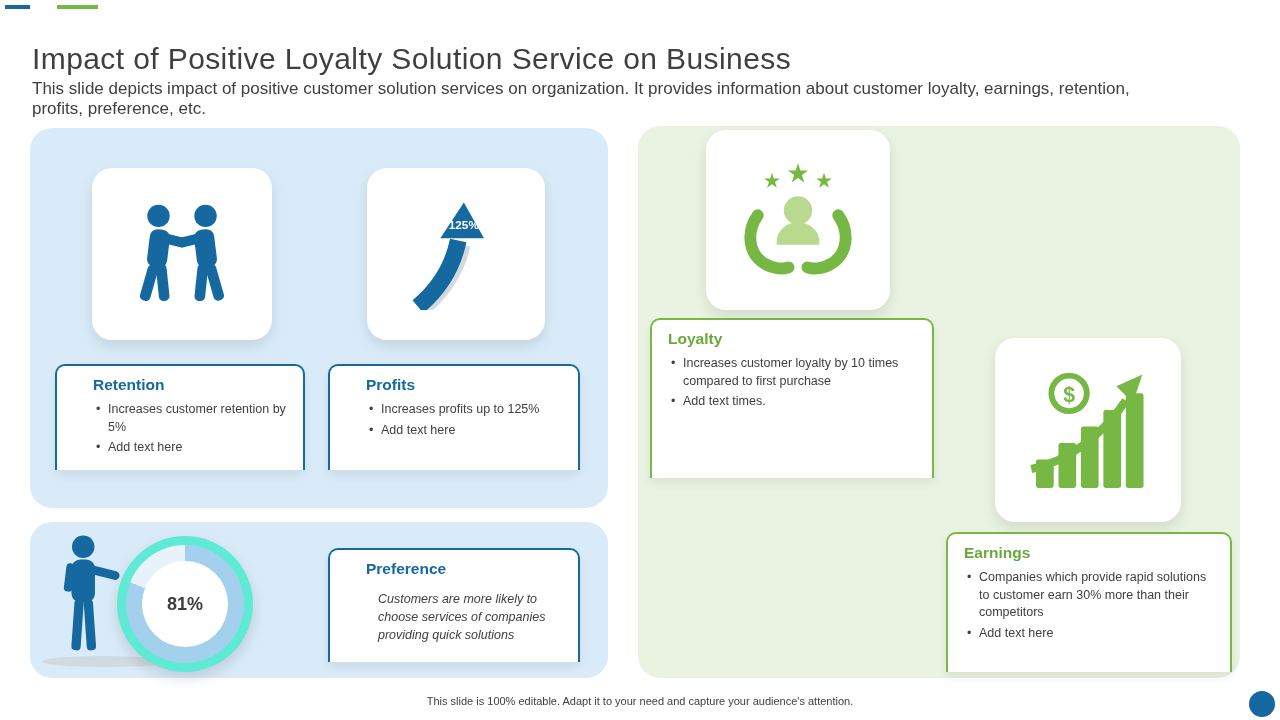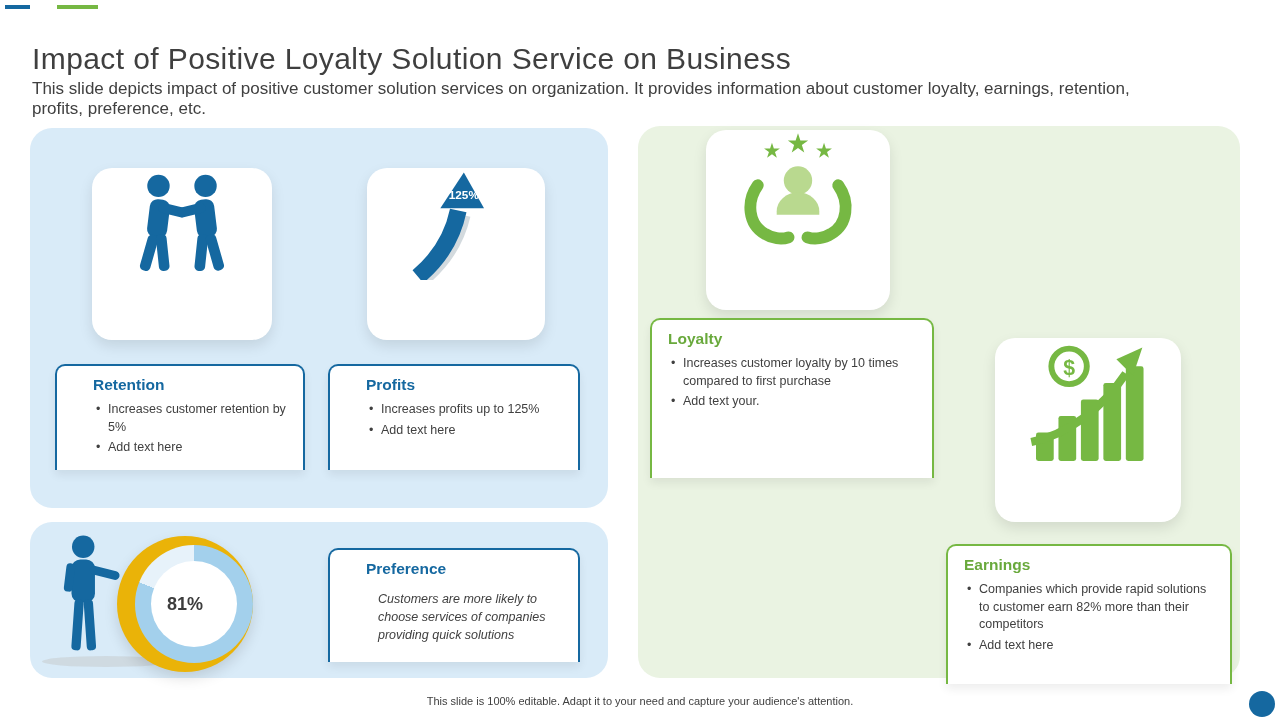--- a/index.html
+++ b/index.html
@@ -25,21 +25,21 @@
   .panel { position:absolute; border-radius:22px; }
   .panel.blue { background:#d9ebf8; }
   .panel.green { background:#eaf3e2; }
   #panel-top-left   { left:30px;  top:128px; width:578px; height:380px; }
   #panel-bottom-left{ left:30px;  top:522px; width:578px; height:156px; }
   #panel-right      { left:638px; top:126px; width:602px; height:552px; }
 
   .icon-card {
     position:absolute; background:#ffffff; border-radius:20px;
     box-shadow:0 6px 14px rgba(0,0,0,.10);
-    display:flex; justify-content:center;
+    display:flex; align-items:center; justify-content:center;
   }
   #icon-card-retention { left:92px;  top:168px; width:180px; height:172px; }
   #icon-card-profits   { left:367px; top:168px; width:178px; height:172px; }
   #icon-card-loyalty   { left:706px; top:130px; width:184px; height:180px; }
   #icon-card-earnings  { left:995px; top:338px; width:186px; height:184px; }
 
   .info-card {
     position:absolute; background:#ffffff; box-sizing:border-box;
     border:2px solid; border-bottom:none; border-radius:10px 10px 0 0;
     padding:10px 16px 10px 16px;
@@ -52,33 +52,33 @@
   .info-card.green h3 { color:#69a93c; }
   .info-card ul { margin:0; padding:0; list-style:none; font-size:12.5px; line-height:1.4; }
   .info-card li { position:relative; padding-left:15px; margin-bottom:3px; }
   .info-card li::before { content:"\2022"; position:absolute; left:3px; color:#404040; }
   .info-card p  { margin:12px; font-size:12.5px; line-height:1.45;font-style:italic; }
 
   #card-retention  { left:55px;  top:364px; width:250px; height:106px; }
   #card-profits    { left:328px; top:364px; width:252px; height:106px; }
   #card-preference { left:328px; top:548px; width:252px; height:114px; }
   #card-loyalty    { left:650px; top:318px; width:284px; height:160px; }
-  #card-earnings   { left:946px; top:544px; width:286px; height:140px; }
+  #card-earnings   { left:946px; top:532px; width:286px; height:140px; }
 
   #person-shadow {
     position:absolute; left:42px; top:656px; width:128px; height:11px;
     background:#c8ced2; opacity:.6; border-radius:50%;
   }
   #person-svg { position:absolute; left:58px; top:534px; }
 
   .donut-wrap {
     position:absolute; left:117px; top:536px; width:136px; height:136px;
-    background:#eab308; border-radius:50%;
+    background:#5eead4; border-radius:50%;
     box-shadow:0 6px 14px rgba(0,0,0,.13);
-    display:flex; align-items:center; justify-content:flex-end;
+    display:flex; align-items:center; justify-content:center;
   }
   .donut-ring {
     width:118px; height:118px; border-radius:50%; position:relative;
     background:conic-gradient(#a3d0ec 0 291.6deg, #e7f2fa 291.6deg 360deg);
   }
   .donut-ring::after {
     content:""; position:absolute; inset:16px; background:#ffffff; border-radius:50%;
   }
   .donut-label {
     position:absolute; inset:0; z-index:2;
@@ -186,21 +186,21 @@
     <path d="M42,68 a18,16 0 0 1 36,0 l0,3 -36,0 z" fill="#b9d98f"></path>
     <path d="M26,46 C16,60 18,79 32,87 C38,91 46,92 52,90" stroke="#76b843" stroke-width="10" fill="none" stroke-linecap="round"></path>
     <path d="M94,46 C104,60 102,79 88,87 C82,91 74,92 68,90" stroke="#76b843" stroke-width="10" fill="none" stroke-linecap="round"></path>
   </svg>
 </div>
 
 <div id="card-loyalty" class="info-card green">
   <h3>Loyalty</h3>
   <ul>
     <li>Increases customer loyalty by 10 times compared to first purchase</li>
-    <li>Add text your.</li>
+    <li>Add text times.</li>
   </ul>
 </div>
 
 <div id="icon-card-earnings" class="icon-card">
   <svg width="142" height="130" viewBox="0 0 120 110">
     <g fill="#76b843">
       <rect x="16" y="80" width="15" height="24" rx="2"></rect>
       <rect x="35" y="66" width="15" height="38" rx="2"></rect>
       <rect x="54" y="52" width="15" height="52" rx="2"></rect>
       <rect x="73" y="38" width="15" height="66" rx="2"></rect>
@@ -209,19 +209,19 @@
     <path d="M12,88 C42,82 72,60 92,30" stroke="#76b843" stroke-width="7" fill="none"></path>
     <polygon points="84,18 106,8 98,32" fill="#76b843"></polygon>
     <circle cx="44" cy="24" r="15" fill="#ffffff" stroke="#76b843" stroke-width="5"></circle>
     <text x="44" y="31" text-anchor="middle" font-size="18" font-weight="bold" fill="#76b843" font-family="Liberation Sans, sans-serif">$</text>
   </svg>
 </div>
 
 <div id="card-earnings" class="info-card green">
   <h3>Earnings</h3>
   <ul>
-    <li>Companies which provide rapid solutions to customer earn 82% more than their competitors</li>
+    <li>Companies which provide rapid solutions to customer earn 30% more than their competitors</li>
     <li>Add text here</li>
   </ul>
 </div>
 
 <div class="footer">This slide is 100% editable. Adapt it to your need and capture your audience's attention.</div>
 <div id="corner-circle"></div>
 
 </body></html>

